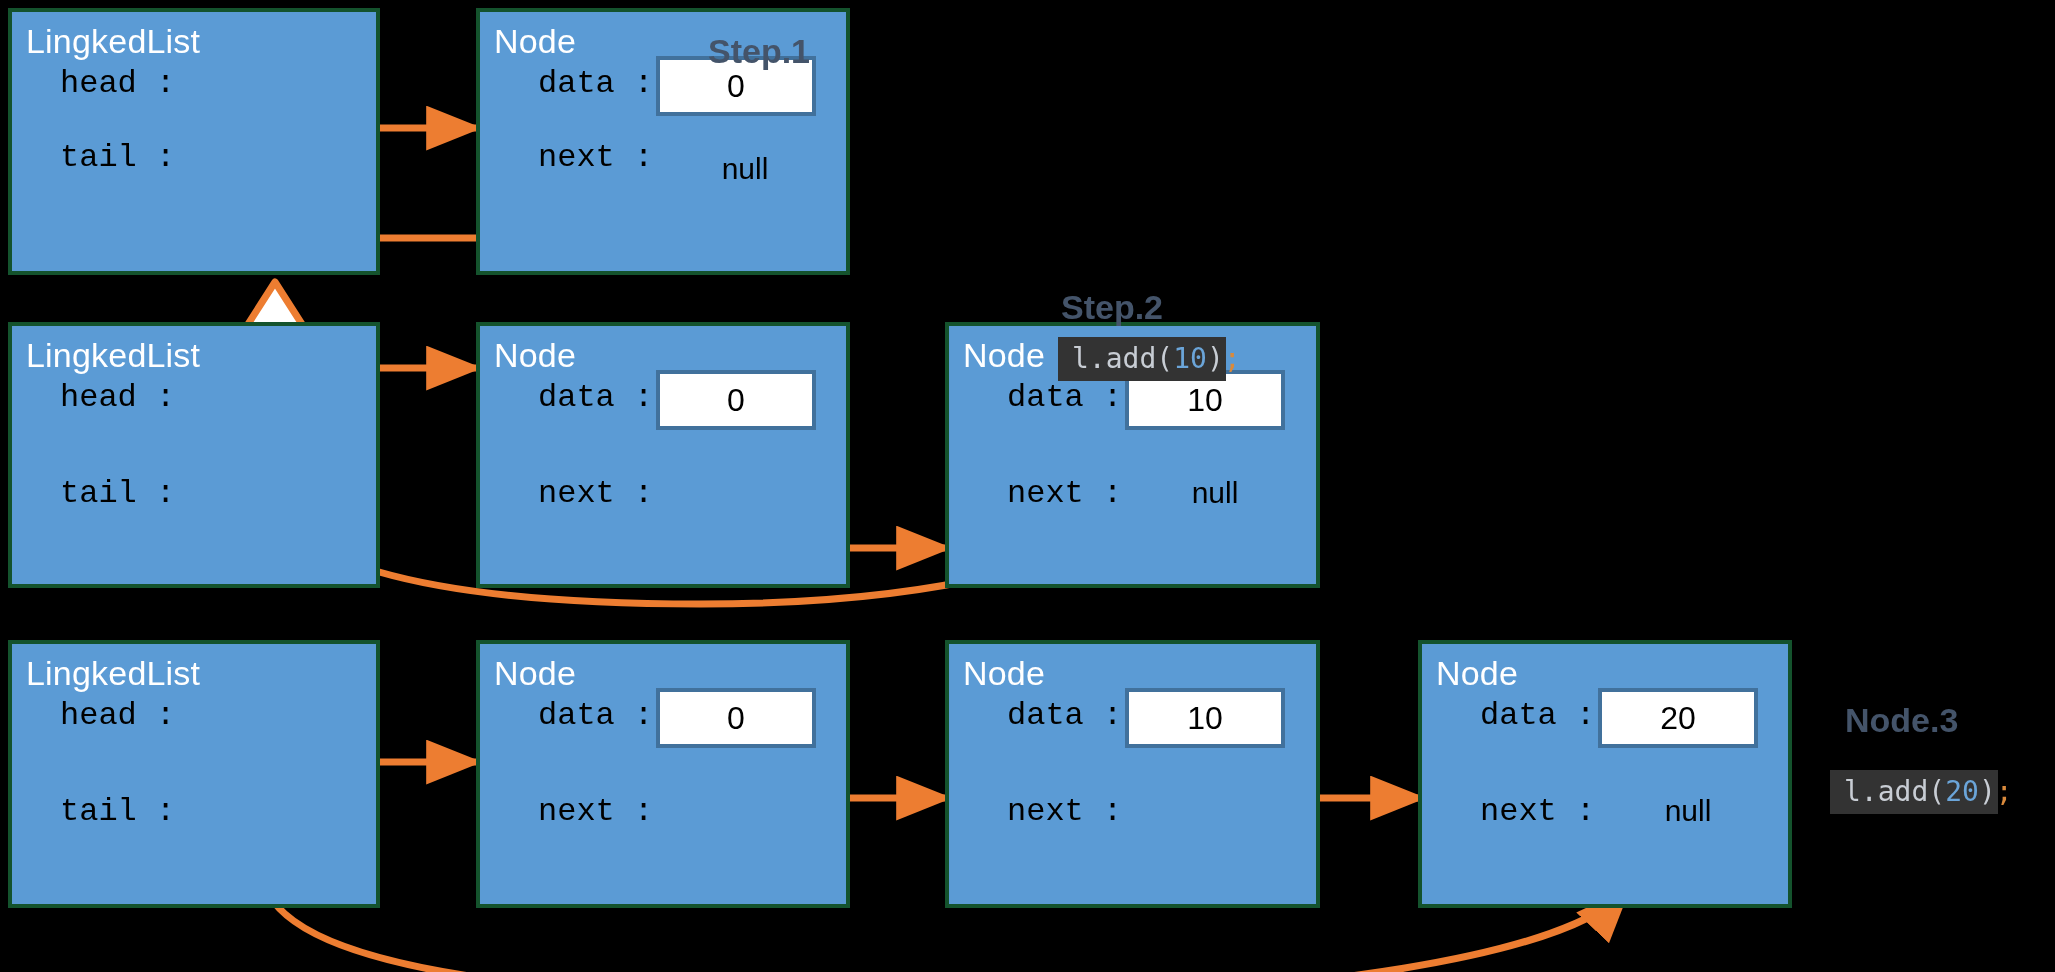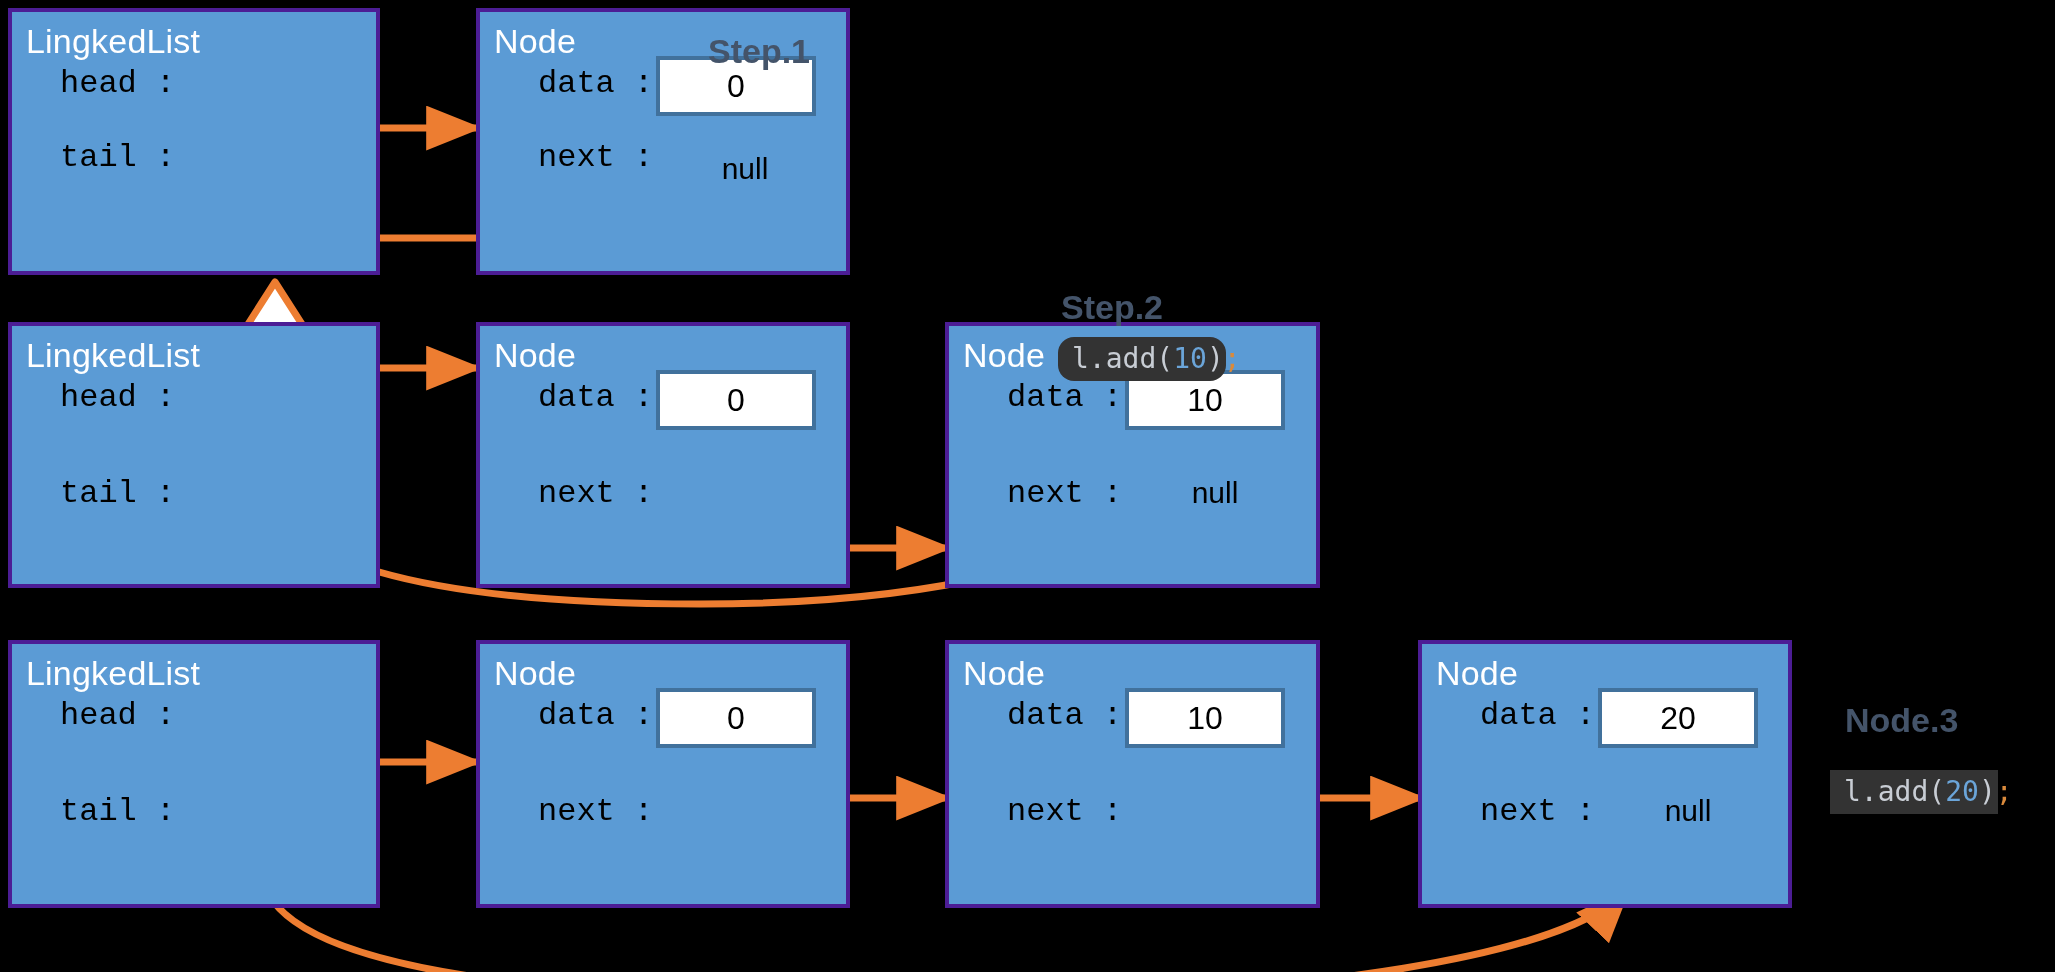--- a/index.html
+++ b/index.html
@@ -1,21 +1,21 @@
 <!DOCTYPE html>
 <html><head>
 <meta charset="utf-8">
 <style>
   html,body{margin:0;padding:0;background:#000;}
   body{width:2055px;height:972px;overflow:hidden;position:relative;
        font-family:"Liberation Sans",sans-serif;}
   #stage{position:absolute;left:0;top:0;width:2055px;height:972px;background:#000;}
   svg#scene{position:absolute;left:0;top:0;width:2055px;height:972px;display:block;}
 
-  .obj-box{position:absolute;background:#5B9BD5;border:4px solid #4c1d95;box-sizing:border-box;padding-left:44px;}
+  .obj-box{position:absolute;background:#5B9BD5;border:4px solid #14532d;box-sizing:border-box;padding-left:44px;}
   .obj-title{position:absolute;color:#ffffff;font-size:34px;line-height:34px;letter-spacing:.2px;}
   .field-label{position:absolute;color:#000000;font-size:32px;line-height:32px;font-family:Liberation Mono, monospace;}
   .data-box{position:absolute;background:#ffffff;border:4px solid #41719C;box-sizing:border-box;
             display:flex;align-items:center;justify-content:center;}
   .data-val{color:#000;font-size:32px;line-height:32px;}
   .null-label{position:absolute;color:#000;font-size:30px;line-height:30px;text-align:center;}
 
   .step-title{position:absolute;color:#44546A;font-size:34px;line-height:31px;font-weight:bold;}
   .code-box{position:absolute;background:#333333;display:flex;align-items:center;
             padding:5px 14px;box-sizing:border-box;}
@@ -110,21 +110,21 @@
     <div class="obj-title" style="left:14px;top:12px;">Node</div>
     <div class="field-label" style="left:58px;top:56px;">data :</div>
     <div class="data-box" style="left:176px;top:44px;width:160px;height:60px;">
       <span class="data-val">10</span>
     </div>
     <div class="field-label" style="left:58px;top:152px;">next :</div>
     <div class="null-label" style="left:226px;top:152px;width:80px;">null</div>
   </div>
 
   <div class="step-title" style="left:1061px;top:292px;">Step.2</div>
-  <div class="code-box" style="left:1058px;top:337px;width:168px;height:44px;border-radius:16px;">
+  <div class="code-box" style="left:1058px;top:337px;width:168px;height:44px;">
     <span class="code-txt"><span><span>l.add(</span><span class="num">10</span><span>)</span><span class="semi">;</span></span></span>
   </div>
 
   <div class="obj-box" style="left:8px;top:640px;width:372px;height:268px;">
     <div class="obj-title" style="left:14px;top:12px;">LingkedList</div>
     <div class="field-label" style="left:48px;top:56px;">head :</div>
     <div class="field-label" style="left:48px;top:152px;">tail :</div>
   </div>
 
   <div class="obj-box" style="left:476px;top:640px;width:374px;height:268px;">

